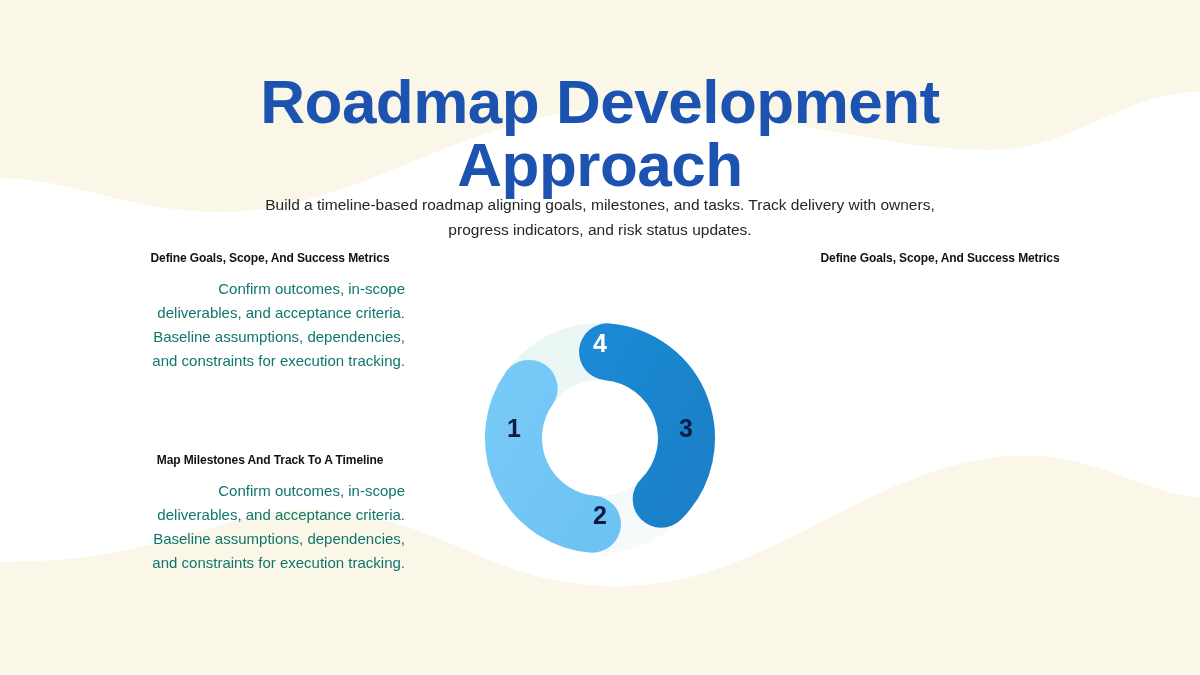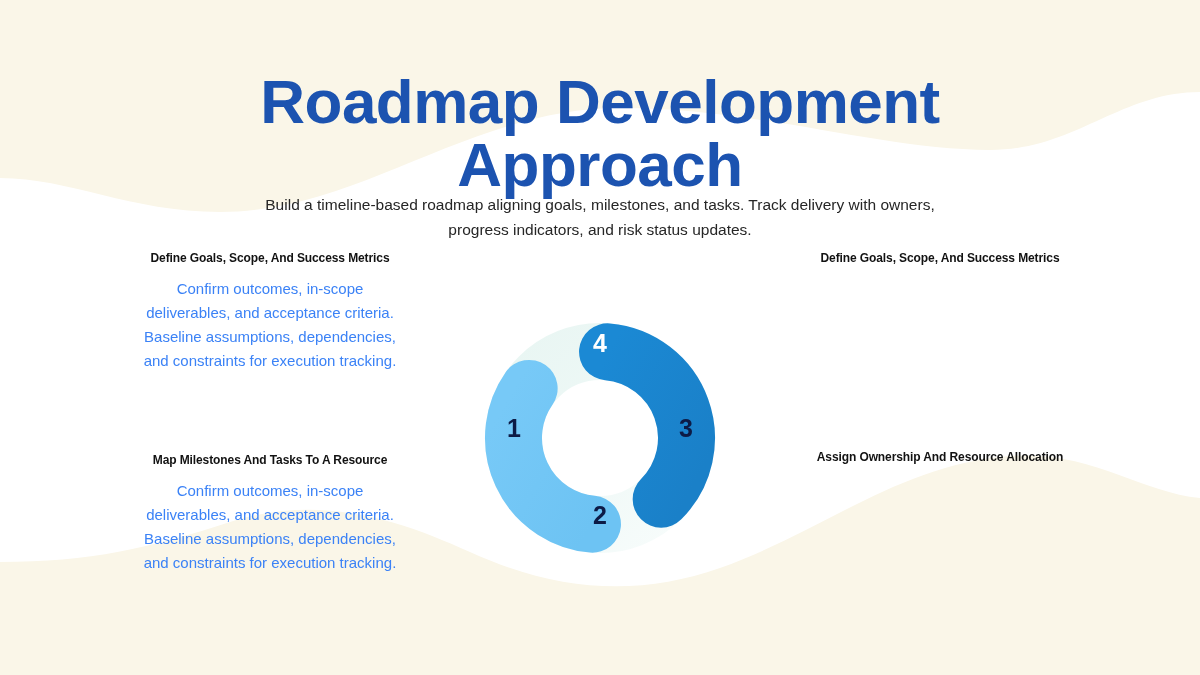--- a/index.html
+++ b/index.html
@@ -75,23 +75,23 @@
     font-weight: 700;
     line-height: 1.38;
     color: #121212;
     text-align: center;
     margin: 0 0 10px 0;
     letter-spacing: -0.1px;
   }
   .block-body {
     font-size: 15px;
     line-height: 1.62;
-    color: #3b82f6;
-    text-align: center;
-    margin: 8px;
+    color: #0f766e;
+    text-align: right;
+    margin: 0;
   }
 
   
   .donut-wrap {
     position: absolute;
     left: 462px;
     top: 300px;
     width: 276px;
     height: 276px;
   }
@@ -151,30 +151,29 @@
 
     <h1 class="title">Roadmap Development Approach</h1>
     <p class="subtitle">Build a timeline-based roadmap aligning goals, milestones, and tasks. Track delivery with owners, progress indicators, and risk status updates.</p>
 
     <div class="block left block-tl">
       <div class="block-heading">Define Goals, Scope, And Success Metrics</div>
       <div class="block-body">Confirm outcomes, in-scope deliverables, and acceptance criteria. Baseline assumptions, dependencies, and constraints for execution tracking.</div>
     </div>
 
     <div class="block left block-bl">
-      <div class="block-heading">Map Milestones And Tasks To A Resource</div>
+      <div class="block-heading">Map Milestones And Track To A Timeline</div>
       <div class="block-body">Confirm outcomes, in-scope deliverables, and acceptance criteria. Baseline assumptions, dependencies, and constraints for execution tracking.</div>
     </div>
 
     <div class="block right block-tr">
       <div class="block-heading">Define Goals, Scope, And Success Metrics</div>
     </div>
 
     <div class="block right block-br">
-      <div class="block-heading">Assign Ownership And Resource Allocation</div>
     </div>
 
     <div class="donut-wrap">
       <svg class="donut-svg" viewBox="0 0 276 276">
 
         <circle cx="138" cy="138" r="86.5" fill="none" stroke="url(#ringGrad)" stroke-width="57"></circle>
 
         <path id="arc-two" fill="none" stroke="url(#arcLight)" stroke-width="57" stroke-linecap="round" d="M 130.46102825232757 224.17084138493598 A 86.5 86.5 0 0 1 67.1433481690022 88.38563825563455"></path>
 
         <path id="arc-four" fill="none" stroke="url(#arcDark)" stroke-width="57" stroke-linecap="round" d="M 145.53897174767243 51.82915861506402 A 86.5 86.5 0 0 1 199.16473657263637 199.16473657263634"></path>

